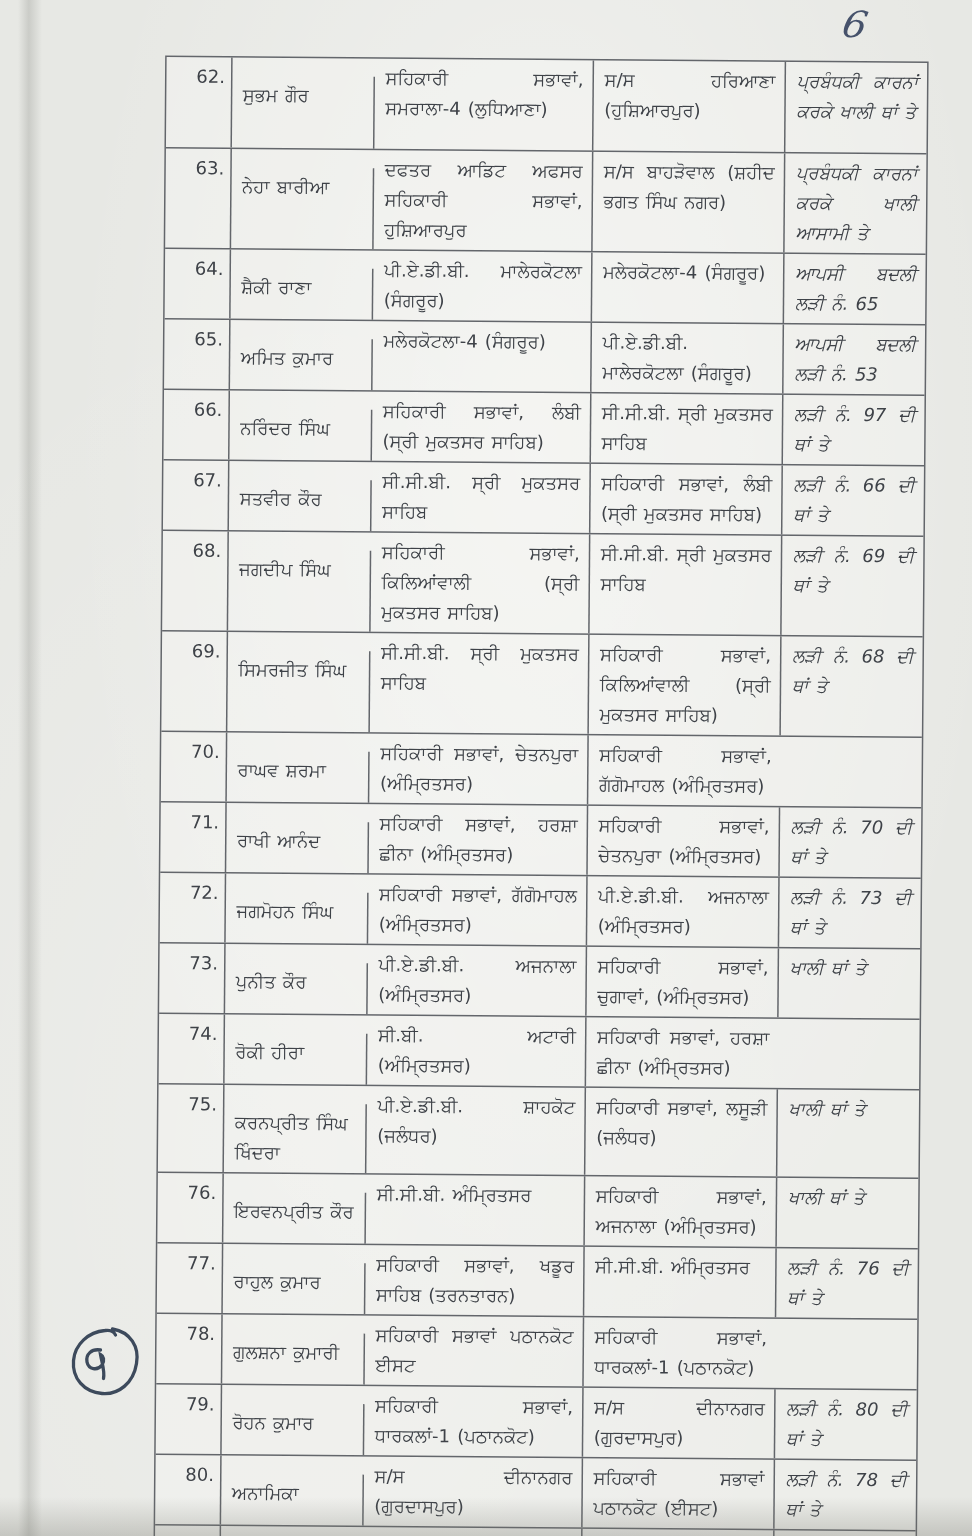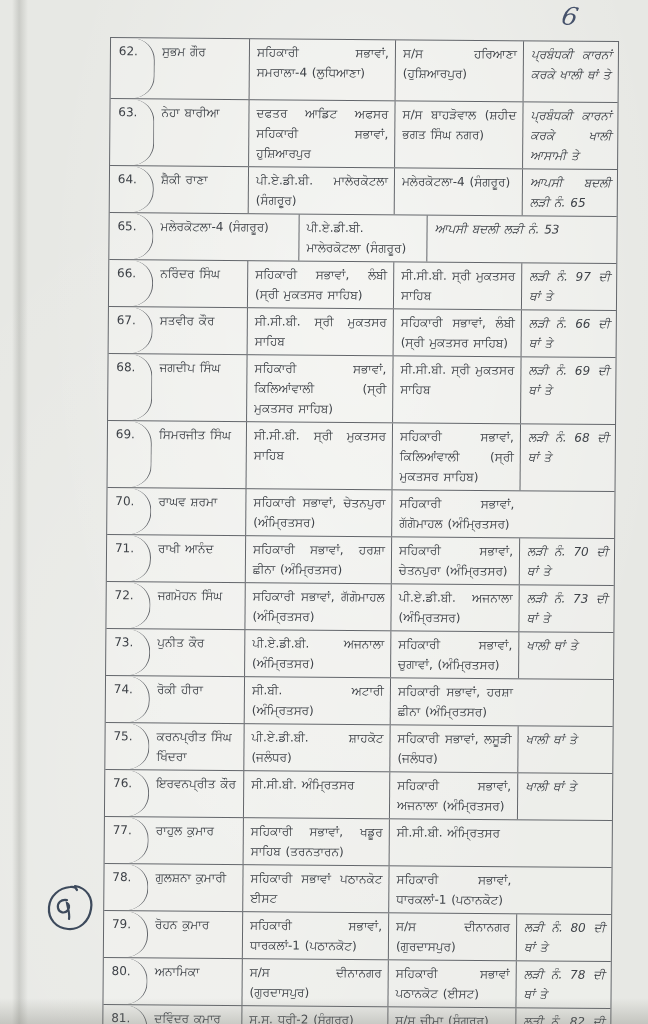--- a/index.html
+++ b/index.html
@@ -55,22 +55,22 @@
   .tr:last-child { border-bottom: none; }
   .td {
     border-right: 1px solid #63666b;
     padding: 3px 6px 3px 7px;
     font-size: 12px;
     line-height: 20px;
     word-spacing: 1px;
     overflow: hidden;
   }
   .td:last-child { border-right: none; }
-  .c-no   { width: 44px; text-align: right; padding-right: 16px; padding-left: 2px; border-radius: 22px; }
-  .c-name { width: 95px; text-align: left; }
+  .c-no   { width: 44px; text-align: right; padding-right: 4px; padding-left: 2px; }
+  .c-name { width: 95px; text-align: left; margin-top: 12px; }
   .c-from { width: 146px; text-align: justify; }
   .c-to   { width: 128px; text-align: justify; }
   .c-rem  { flex: 1; text-align: justify; font-style: italic; }
   
   .tr:nth-child(1)  { min-height: 61px; }
   .tr:nth-child(2)  { min-height: 60px; }
   .tr:nth-child(3)  { min-height: 47px; }
   .tr:nth-child(4)  { min-height: 43px; }
   .tr:nth-child(5)  { min-height: 41px; }
   .tr:nth-child(6)  { min-height: 39px; }
@@ -123,20 +123,21 @@
   <div class="tr">
     <div class="td c-no">64.</div>
     <div class="td c-name">ਸ਼ੈਕੀ ਰਾਣਾ</div>
     <div class="td c-from">ਪੀ.ਏ.ਡੀ.ਬੀ. ਮਾਲੇਰਕੋਟਲਾ (ਸੰਗਰੂਰ)</div>
     <div class="td c-to">ਮਲੇਰਕੋਟਲਾ-4 (ਸੰਗਰੂਰ)</div>
     <div class="td c-rem">ਆਪਸੀ ਬਦਲੀ ਲੜੀ ਨੰ. 65</div>
   </div>
 
   <div class="tr">
     <div class="td c-no">65.</div>
+    <div class="td c-name">ਅਮਿਤ ਕੁਮਾਰ</div>
     <div class="td c-from">ਮਲੇਰਕੋਟਲਾ-4 (ਸੰਗਰੂਰ)</div>
     <div class="td c-to">ਪੀ.ਏ.ਡੀ.ਬੀ. ਮਾਲੇਰਕੋਟਲਾ (ਸੰਗਰੂਰ)</div>
     <div class="td c-rem">ਆਪਸੀ ਬਦਲੀ ਲੜੀ ਨੰ. 53</div>
   </div>
 
   <div class="tr">
     <div class="td c-no">66.</div>
     <div class="td c-name">ਨਰਿੰਦਰ ਸਿੰਘ</div>
     <div class="td c-from">ਸਹਿਕਾਰੀ ਸਭਾਵਾਂ, ਲੰਬੀ (ਸ੍ਰੀ ਮੁਕਤਸਰ ਸਾਹਿਬ)</div>
     <div class="td c-to">ਸੀ.ਸੀ.ਬੀ. ਸ੍ਰੀ ਮੁਕਤਸਰ ਸਾਹਿਬ</div>
@@ -219,20 +220,21 @@
     <div class="td c-from">ਸੀ.ਸੀ.ਬੀ. ਅੰਮ੍ਰਿਤਸਰ</div>
     <div class="td c-to">ਸਹਿਕਾਰੀ ਸਭਾਵਾਂ, ਅਜਨਾਲਾ (ਅੰਮ੍ਰਿਤਸਰ)</div>
     <div class="td c-rem">ਖਾਲੀ ਥਾਂ ਤੇ</div>
   </div>
 
   <div class="tr">
     <div class="td c-no">77.</div>
     <div class="td c-name">ਰਾਹੁਲ ਕੁਮਾਰ</div>
     <div class="td c-from">ਸਹਿਕਾਰੀ ਸਭਾਵਾਂ, ਖਡੂਰ ਸਾਹਿਬ (ਤਰਨਤਾਰਨ)</div>
     <div class="td c-to">ਸੀ.ਸੀ.ਬੀ. ਅੰਮ੍ਰਿਤਸਰ</div>
+    <div class="td c-rem">ਲੜੀ ਨੰ. 76 ਦੀ ਥਾਂ ਤੇ</div>
   </div>
 
   <div class="tr">
     <div class="td c-no">78.</div>
     <div class="td c-name">ਗੁਲਸ਼ਨਾ ਕੁਮਾਰੀ</div>
     <div class="td c-from">ਸਹਿਕਾਰੀ ਸਭਾਵਾਂ ਪਠਾਨਕੋਟ ਈਸਟ</div>
     <div class="td c-to">ਸਹਿਕਾਰੀ ਸਭਾਵਾਂ, ਧਾਰਕਲਾਂ-1 (ਪਠਾਨਕੋਟ)</div>
   </div>
 
   <div class="tr">

